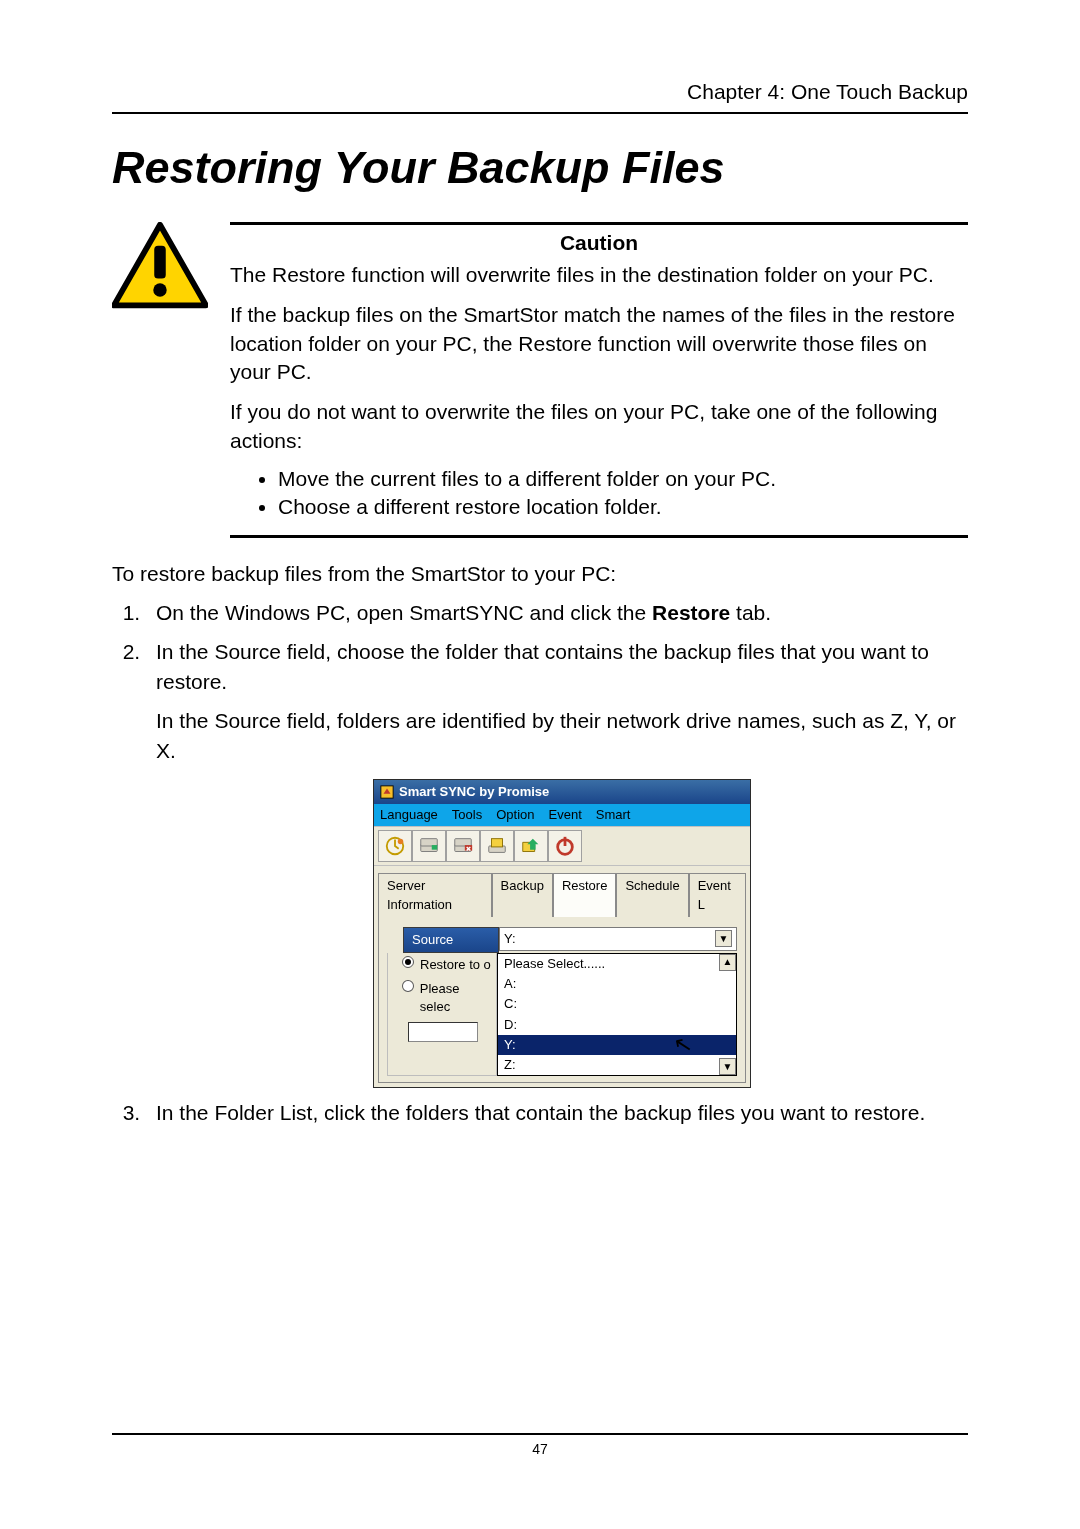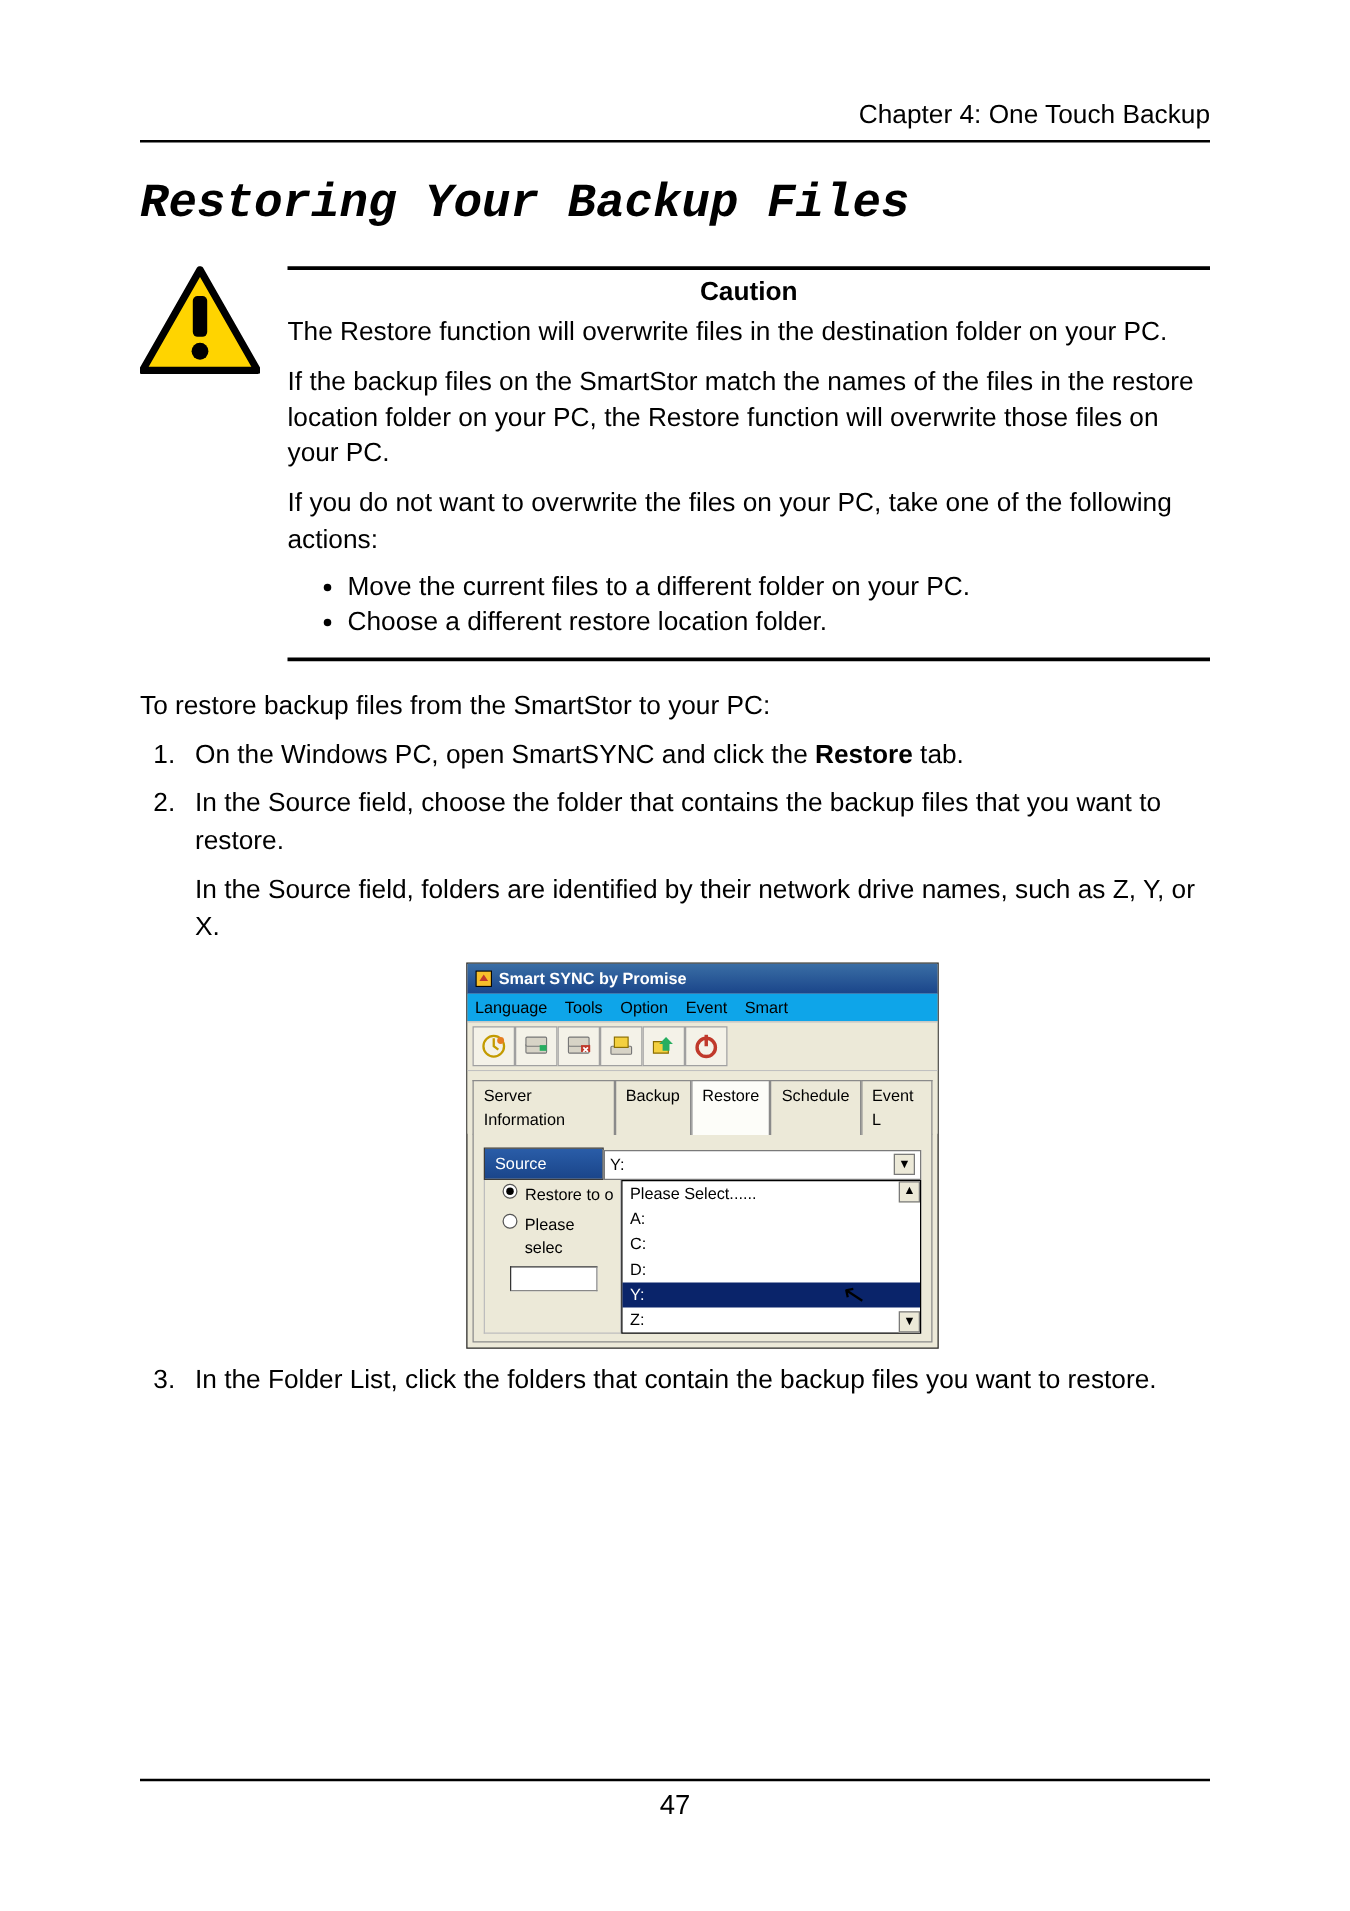--- a/index.html
+++ b/index.html
@@ -21,24 +21,24 @@
     position: relative;
   }
   .chapter-header {
     text-align: right;
     font-size: 21px;
     border-bottom: 2px solid #000;
     padding-bottom: 8px;
     margin-bottom: 28px;
   }
   h1.title {
-    font-family: Liberation Mono, monospace;
+    font-family: Liberation Sans, sans-serif;
     font-style: italic;
     font-weight: 700;
-    font-size: 38px;
+    font-size: 45px;
     margin: 0 0 28px 0;
   }
   .caution-block {
     display: flex;
     gap: 22px;
     margin-bottom: 24px;
   }
   .caution-icon {
     flex: 0 0 96px;
     height: 88px;
@@ -141,21 +141,21 @@
   .tab.active {
     background: #fdfdf9;
     z-index: 2;
   }
   .tabcontent {
     border: 1px solid #8a8a8a;
     margin: 0 4px 4px 4px;
     background: #ece9d8;
     padding: 10px 8px 6px 8px;
   }
-  .row { display: flex; align-items: flex-end; }
+  .row { display: flex; align-items: flex-start; margin-left: 16px; }
   .lbl-source {
     background: linear-gradient(#2a5da8, #1a458a);
     color: #fff;
     padding: 3px 8px;
     width: 96px;
     border: 1px solid #3a3a3a;
   }
   .dd {
     flex: 1;
     border: 1px solid #7a7a7a;
@@ -208,21 +208,21 @@
     position:absolute;
     right: 44px; bottom: 14px;
     font-size: 22px;
     transform: rotate(-12deg);
   }
   .page-footer {
     position: absolute;
     bottom: 72px;
     left: 0; right: 0;
     text-align: center;
-    font-size: 22px;
+    font-size: 14px;
     border-top: 2px solid #000;
     margin: 0 112px;
     padding-top: 6px;
   }
   .bold { font-weight: 700; }
 </style>
 </head>
 <body>
 
 <div class="page">

